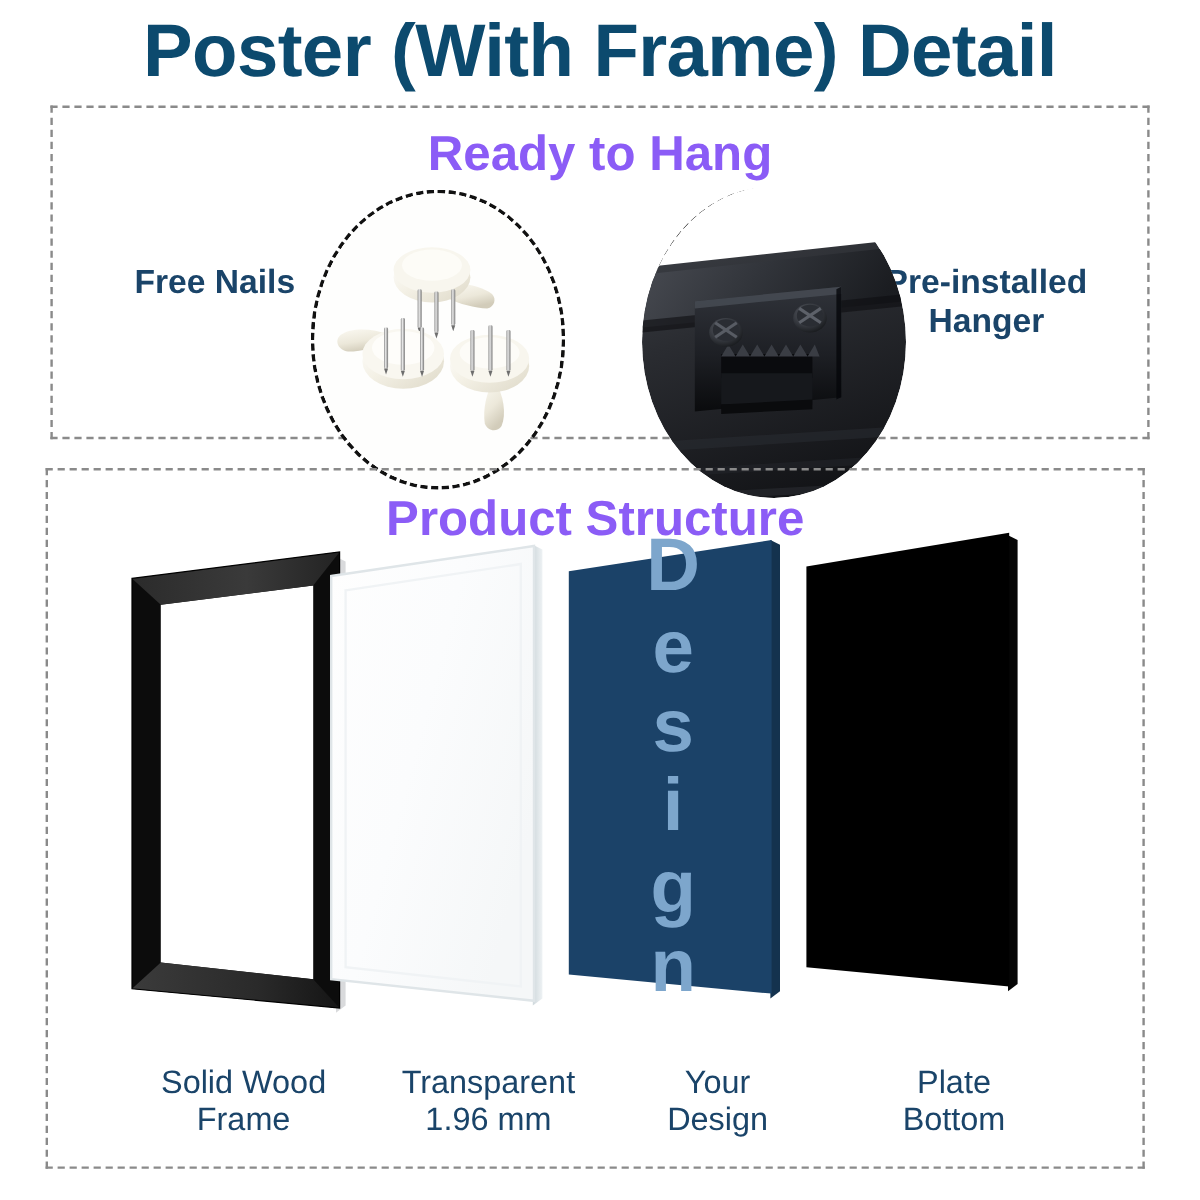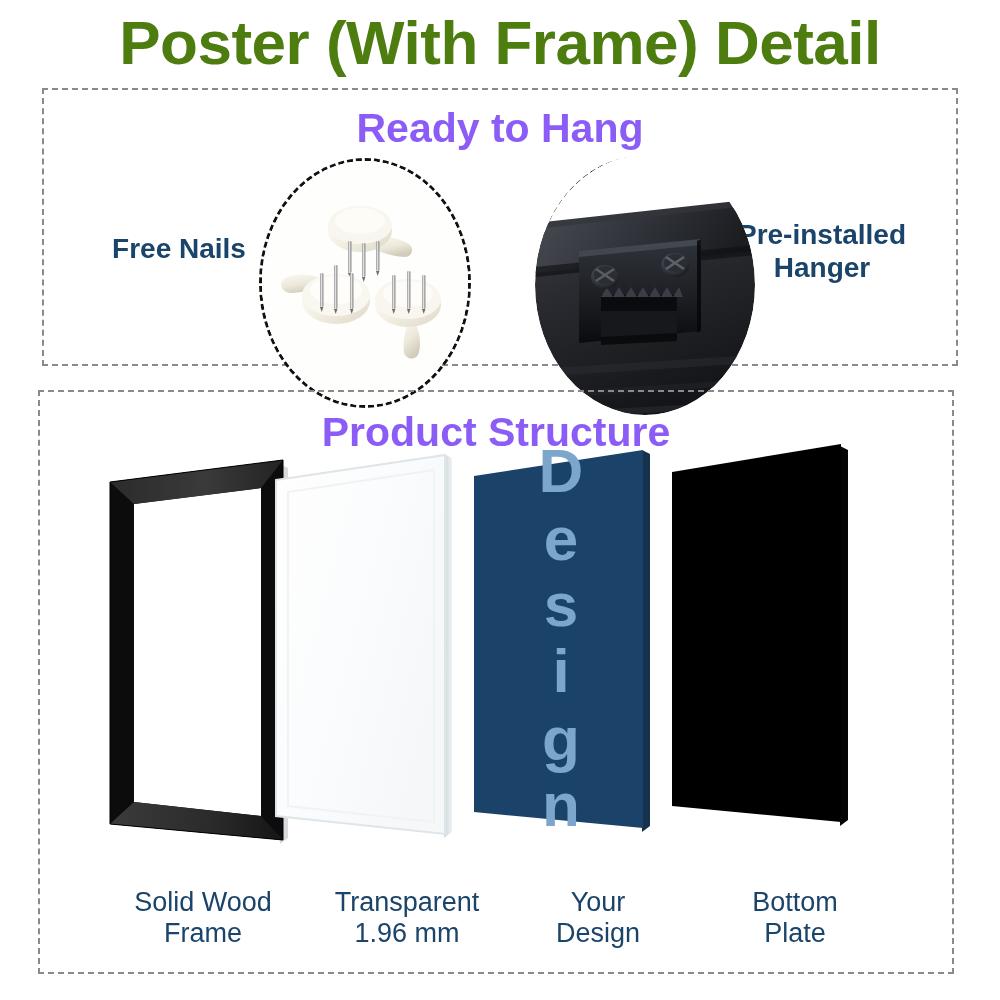--- a/index.html
+++ b/index.html
@@ -20,21 +20,21 @@
   
   .main-title {
     position: absolute;
     left: 0;
     top: 8px;
     width: 1000px;
     text-align: center;
     font-size: 62px;
     line-height: 70px;
     font-weight: bold;
-    color: #4d7c0f;
+    color: #0c4a6e;
     letter-spacing: -0.5px;
     white-space: nowrap;
   }
 
   
   .section-box {
     position: absolute;
     border: 2px dashed #8a8a8a;
     box-sizing: border-box;
     background: transparent;
@@ -72,21 +72,20 @@
     line-height: 33px;
     font-weight: bold;
     color: #1a4469;
     text-align: center;
     white-space: nowrap;
   }
   #label-free-nails {
     left: 30px;
     top: 128px;
     width: 210px;
-    margin-top: 14px;
   }
   #label-hanger {
     left: 663px;
     top: 128px;
     width: 230px;
   }
 
   
   .photo-oval {
     position: absolute;
@@ -398,18 +397,18 @@
       <div>Transparent</div>
       <div>1.96 mm</div>
     </div>
 
     <div class="panel-caption" style="left:448px; top:495px; width:220px;">
       <div>Your</div>
       <div>Design</div>
     </div>
 
     <div class="panel-caption" style="left:645px; top:495px; width:220px;">
+      <div>Plate</div>
       <div>Bottom</div>
-      <div>Plate</div>
     </div>
   </div>
 
 </div>
 
 </body></html>

